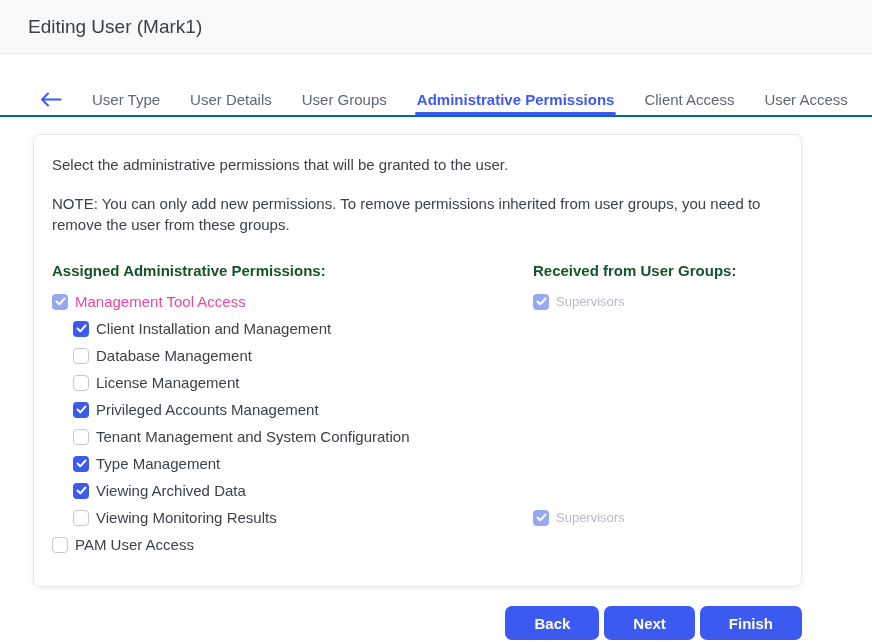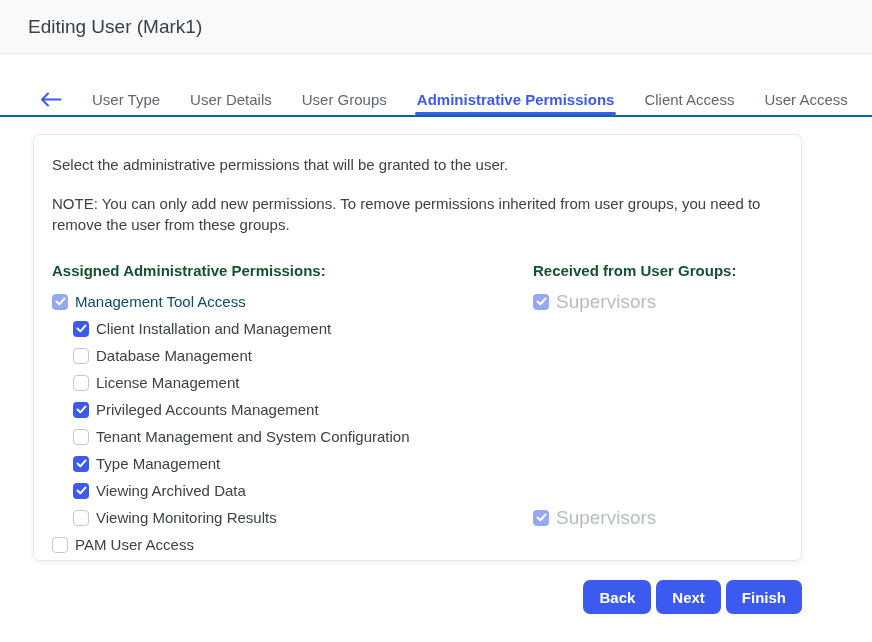--- a/index.html
+++ b/index.html
@@ -29,52 +29,52 @@
   .tab.active { color: #3d5af0; font-weight: 700; }
   .tab.active::after {
     content: ""; position: absolute; left: -2px; right: -2px; bottom: 0;
     height: 3px; background: #3d5af0; border-radius: 3px;
   }
 
   .card {
     width: 769px; margin: 17px 0 0 33px;
     border: 1px solid #e5e7ea; border-radius: 7px;
     box-shadow: 0 2px 6px rgba(60,64,67,.08);
-    padding: 20px 20px 2px 18px;
+    padding: 20px 20px 28px 18px;
   }
   .intro { font-size: 15px; line-height: 20px; margin: 0; }
   .note  { font-size: 15px; line-height: 21px; margin: 18px 0 0 0; }
 
   .col-headers { display: flex; margin-top: 27px; font-size: 15px; font-weight: 700; color: #14532d; }
   .col-header-assigned { width: 481px; flex: 0 0 481px; }
 
   .perm-list { margin-top: 9px; }
   .perm-row { position: relative; height: 27px; display: flex; align-items: center; }
   .perm-row.indent { padding-left: 21px; }
   .checkbox {
     width: 16px; height: 16px; flex: 0 0 16px; border-radius: 4px; margin-right: 7px;
     display: flex; align-items: center; justify-content: center;
   }
   .checkbox.unchecked { border: 1px solid #c3c9d1; background: #fff; }
   .checkbox.checked { background: #3d5af0; }
   .checkbox.checked.disabled { background: #97a8f3; }
   .checkbox svg { display: none; }
   .checkbox.checked svg { display: block; }
   .perm-label { font-size: 15px; color: #3c4248; white-space: nowrap; }
-  .perm-row.disabled > .perm-label { color: #0c4a6e; }
+  .perm-row.disabled > .perm-label { color: #ec4899; }
   .received-group {
     position: absolute; left: 481px; top: 50%; transform: translateY(-50%);
     display: flex; align-items: center;
   }
-  .received-label { font-size: 19px; color: #b6bcc4; white-space: nowrap; }
+  .received-label { font-size: 13px; color: #b6bcc4; white-space: nowrap; }
 
   .footer { display: flex; justify-content: flex-end; gap: 5px; margin: 19px 70px 0 0; }
   .btn {
     background: #3d5af0; color: #ffffff; border: none; border-radius: 7px;
-    height: 34px; padding: 0 16px; font-family: inherit; font-size: 15px; font-weight: 700;
+    height: 34px; padding: 0 29px; font-family: inherit; font-size: 15px; font-weight: 700;
     cursor: pointer;
   }
 </style>
 </head>
 <body>
 
 <div class="header">
   <span class="header-title">Editing User (Mark1)</span>
 </div>
 

